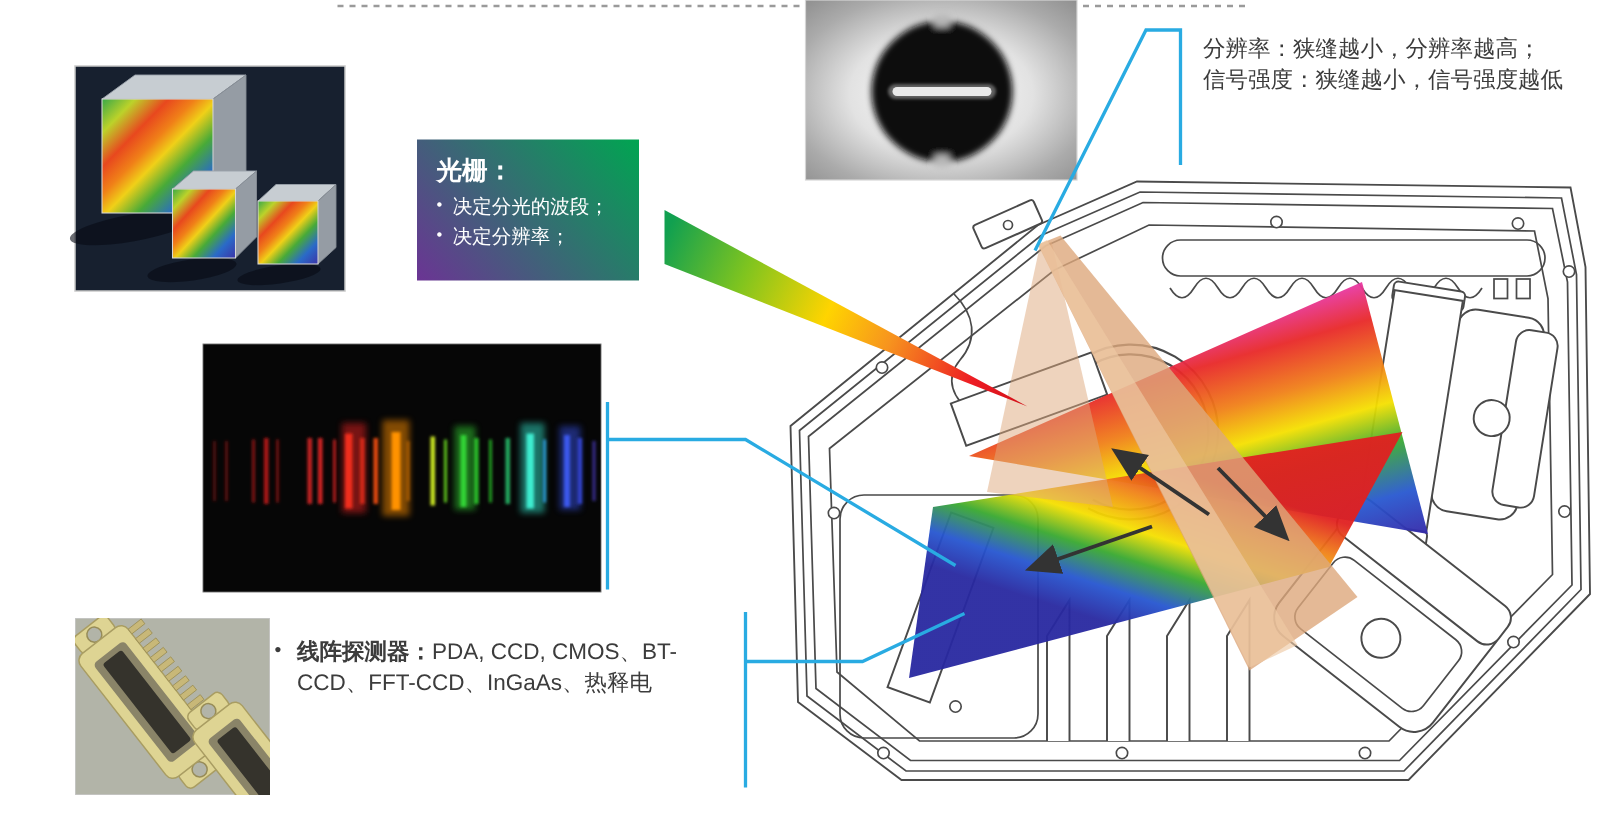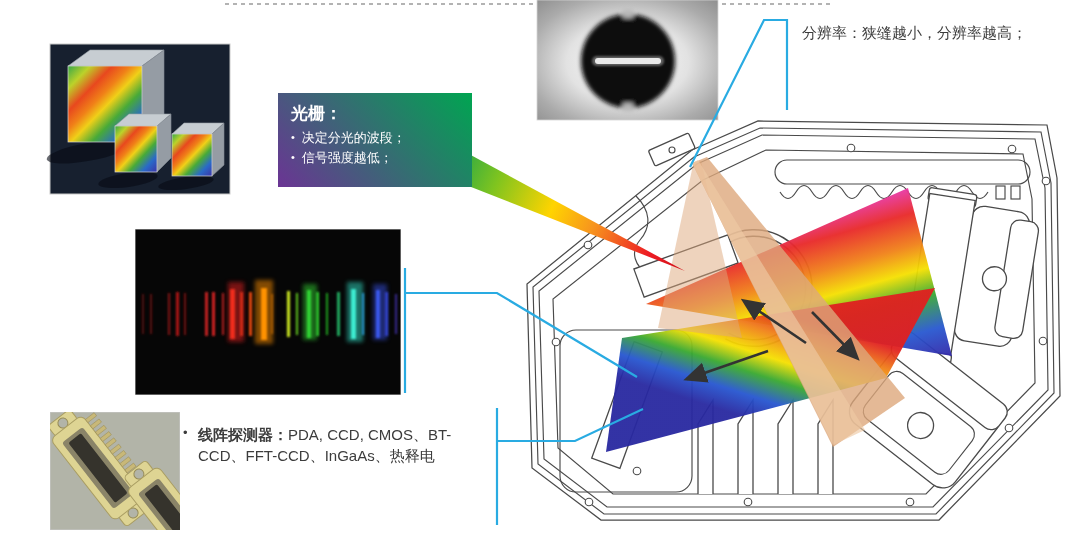--- a/index.html
+++ b/index.html
@@ -6,21 +6,21 @@
   #stage{position:relative;width:1080px;height:554px;background:#fff;overflow:hidden;
          font-family:"Liberation Sans","DejaVu Sans",sans-serif;}
   #scene{position:absolute;left:0;top:0;}
   .note{position:absolute;color:var(--text-dark,#3c3c3c);font-size:15px;line-height:1.42;font-weight:500;}
   #slit-note{left:802px;top:22px;width:256px;}
   #detector-note{left:180px;top:424px;width:318px;}
   .blist{list-style:none;margin:0;padding:0;}
   .blist li{position:relative;padding-left:18px;}
   .blist li::before{content:"•";position:absolute;left:3px;top:0;font-size:13px;}
   .lead{font-weight:bold;}
-  #grating-box{position:absolute;left:278px;top:93px;width:194px;height:94px;box-sizing:border-box;
+  #grating-box{position:absolute;left:278px;top:93px;width:148px;height:94px;box-sizing:border-box;
     padding:9px 6px 0 13px;color:#fff;
     background:linear-gradient(48deg,var(--box-purple,#6b3494),var(--box-green,#00a551));}
   #grating-box .gb-title{font-size:17px;font-weight:bold;margin-bottom:3px;}
   .gb-li{display:flex;gap:7px;font-size:13px;line-height:1.5;}
   .gb-li .dot{font-size:11px;line-height:1.8;}
   .callout{fill:none;stroke:var(--callout-blue,#29abe2);stroke-width:2.2;}
   .hline{fill:#fff;stroke:#4a4a4a;stroke-width:1.25;}
   .hline2{fill:none;stroke:#4a4a4a;stroke-width:1.15;}
   .comp{fill:#fff;stroke:#4a4a4a;stroke-width:1.3;}
   .arrow{stroke:#333;stroke-width:2.6;}
@@ -290,26 +290,27 @@
 </svg>
 
 <div id="grating-box">
   <div class="gb-title">光栅：</div>
   <div class="gb-li">
     <span class="dot">•</span>
     <span>决定分光的波段；</span>
   </div>
   <div class="gb-li">
     <span class="dot">•</span>
-    <span>信号强度越低；</span>
+    <span>决定分辨率；</span>
   </div>
 </div>
 
 <div id="slit-note" class="note">
   <div>分辨率：狭缝越小，分辨率越高；</div>
+  <div>信号强度：狭缝越小，信号强度越低</div>
 </div>
 
 <div id="detector-note" class="note">
   <ul class="blist">
     <li>
       <span class="lead">线阵探测器：</span><span>PDA, CCD, CMOS、BT-CCD、FFT-CCD、InGaAs、热释电</span>
     </li>
   </ul>
 </div>
 

